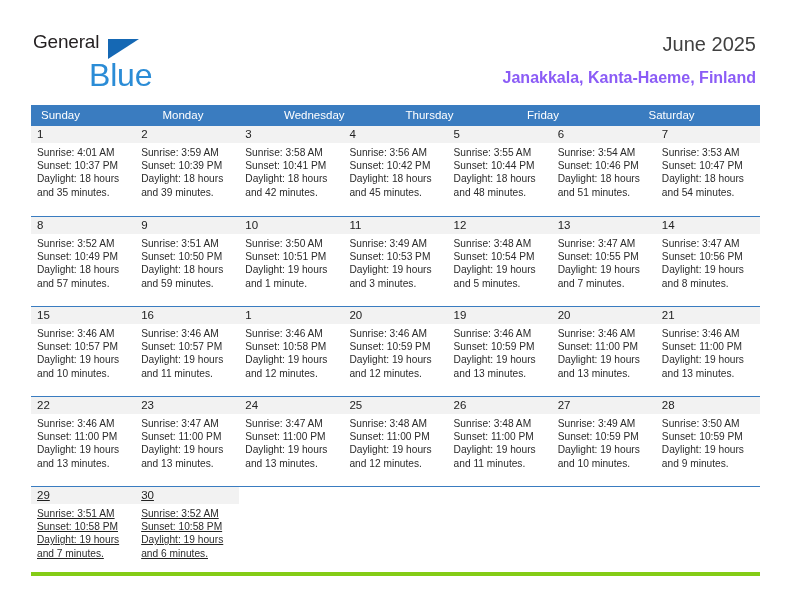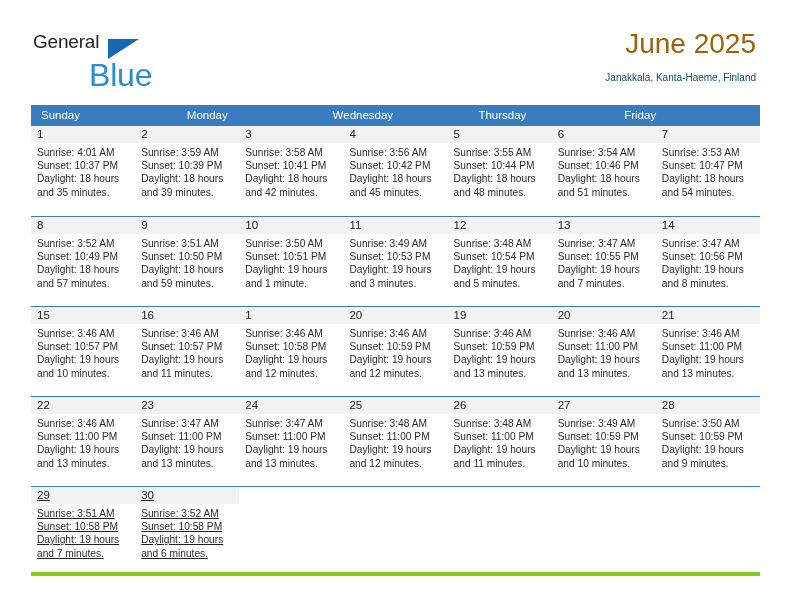--- a/index.html
+++ b/index.html
@@ -64,31 +64,32 @@
     color: #2b8cd6;
   }
 
   .title-block {
     position: absolute;
     right: 36px;
     top: 27px;
     text-align: right;
   }
   .cal-title {
-    font-size: 28px;
-    color: #a16207;
+    font-size: 20px;
+    color: #404040;
     line-height: 34px;
     white-space: nowrap;
   }
   .cal-subtitle {
     margin-top: 8px;
-    font-size: 10px;
-    color: #0c4a6e;
+    font-size: 16px;
+    color: #8b5cf6;
     line-height: 18px;
     white-space: nowrap;
+    font-weight: bold;
   }
 
   
   .calendar {
     position: absolute;
     left: 31px;
     top: 105px;
     width: 729px;
   }
   .weekdays {
@@ -170,20 +171,21 @@
   </div>
 
   <div class="calendar">
 
     <div class="weekdays">
       <div class="weekday">Sunday</div>
       <div class="weekday">Monday</div>
       <div class="weekday">Wednesday</div>
       <div class="weekday">Thursday</div>
       <div class="weekday">Friday</div>
+      <div class="weekday">Saturday</div>
     </div>
 
     <div id="weeks-container">
         <div class="week">
           <div class="day filled">
             <div class="daynum-band">
               <div class="daynum">1</div>
             </div>
             <div class="daylines">
               <div class="dayline">Sunrise: 4:01 AM</div>

